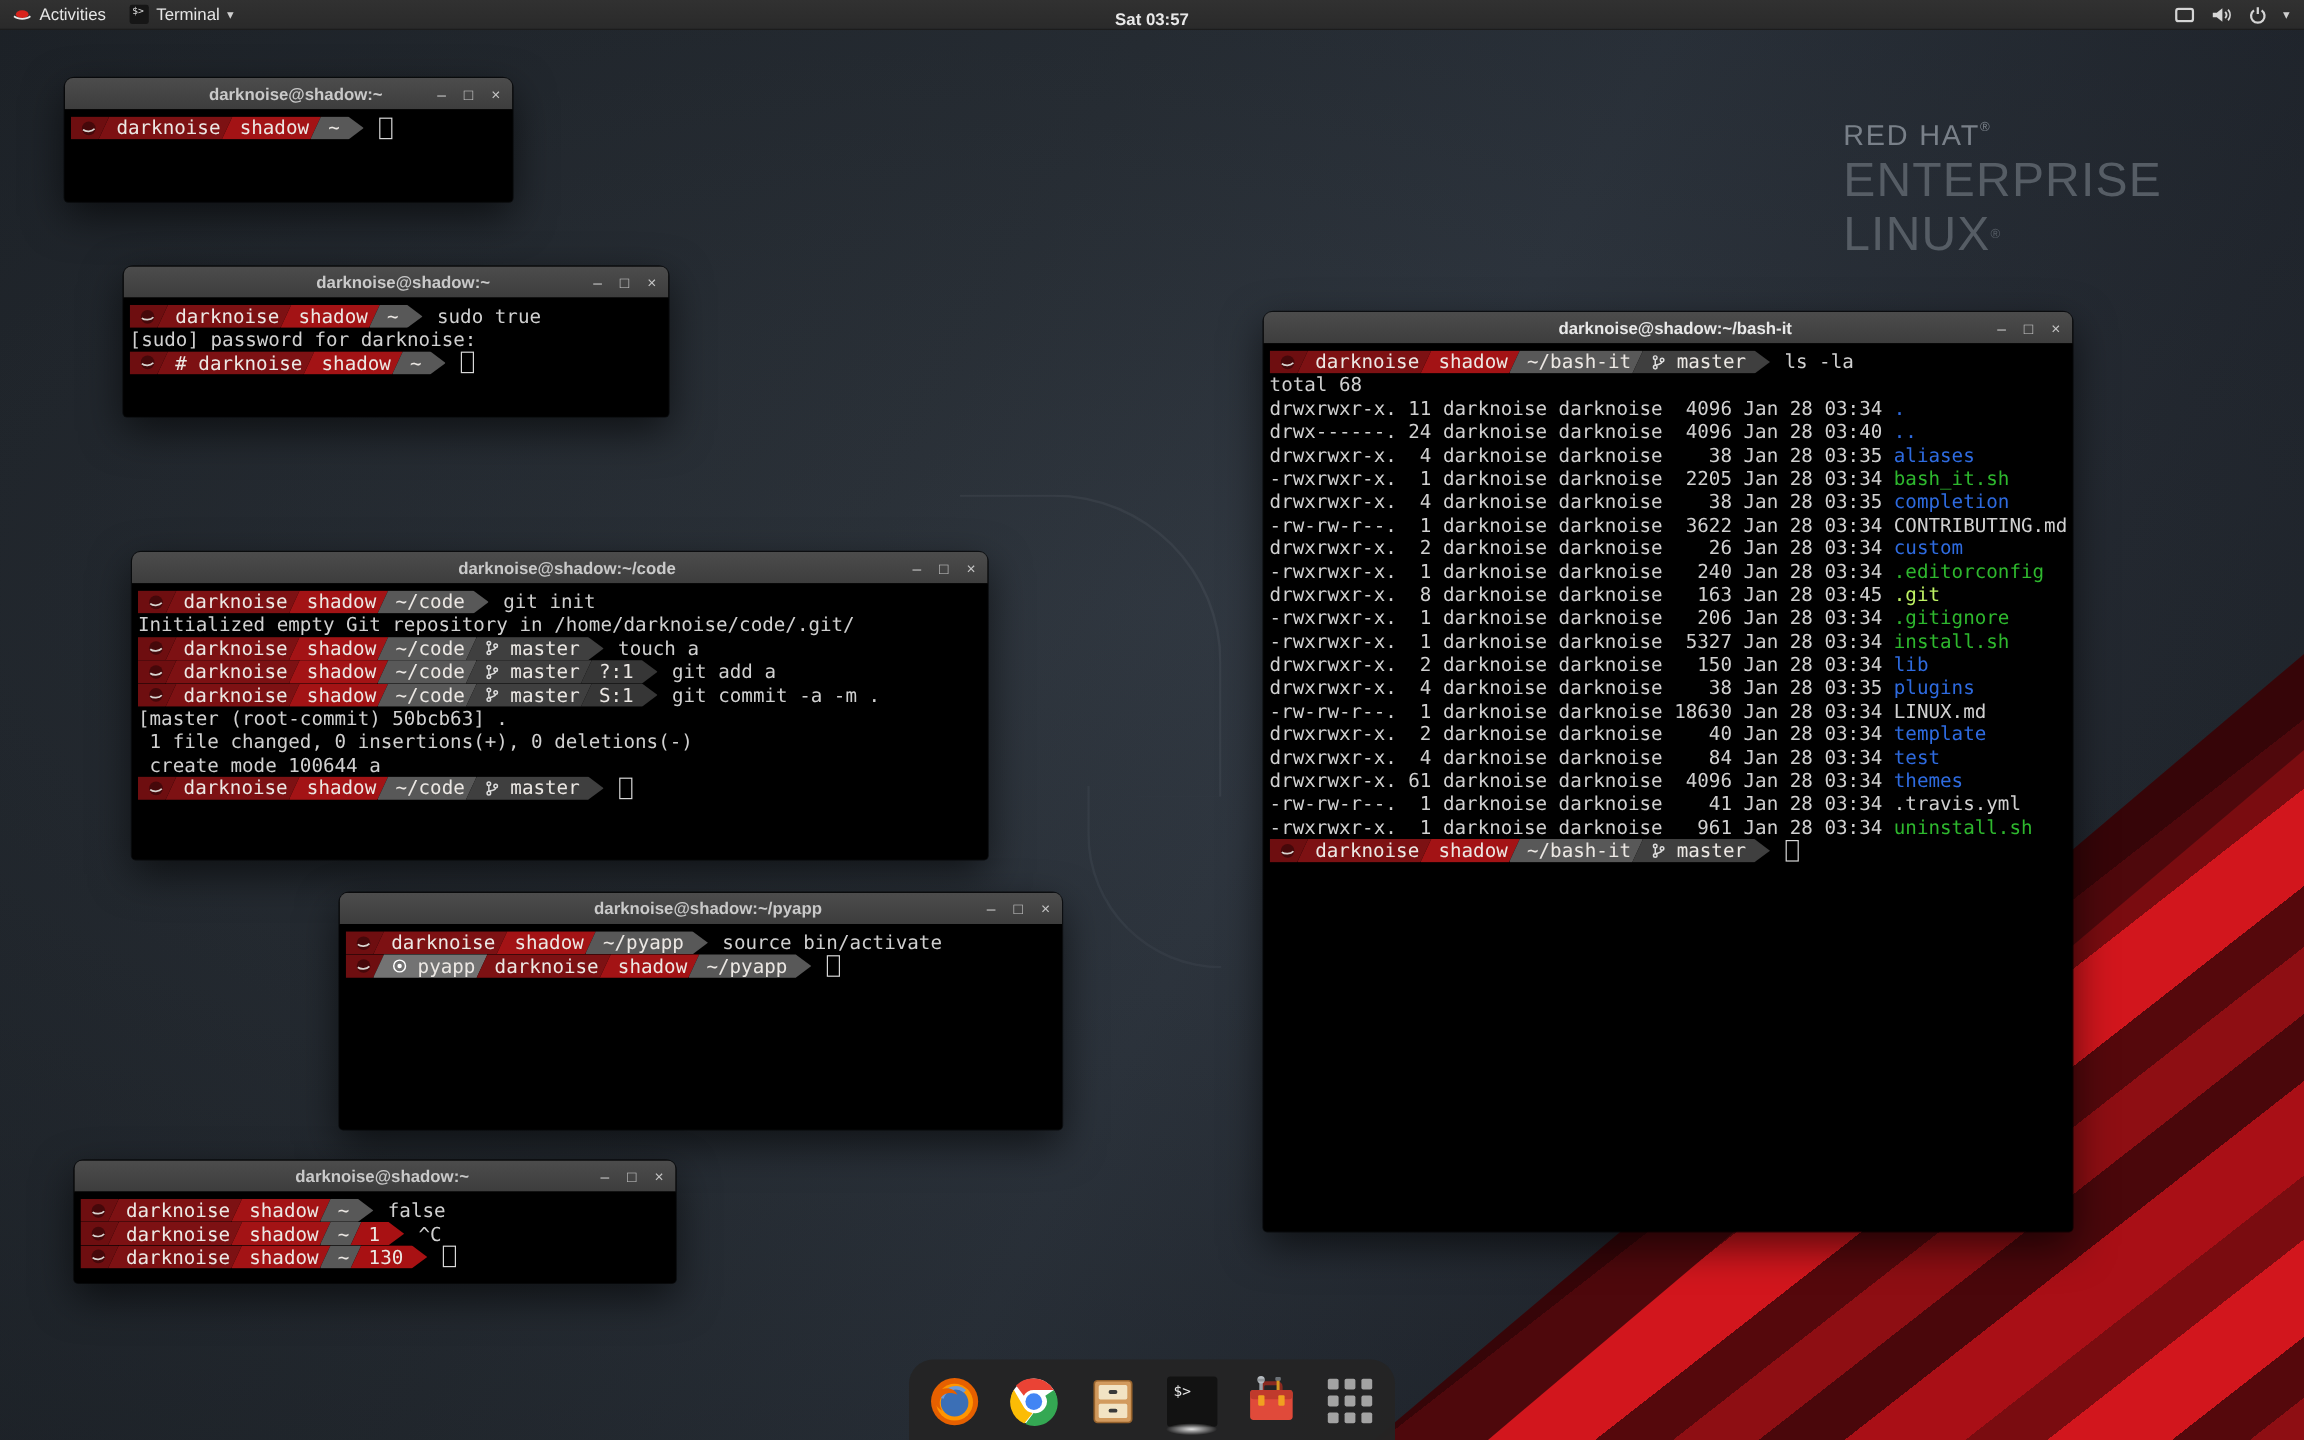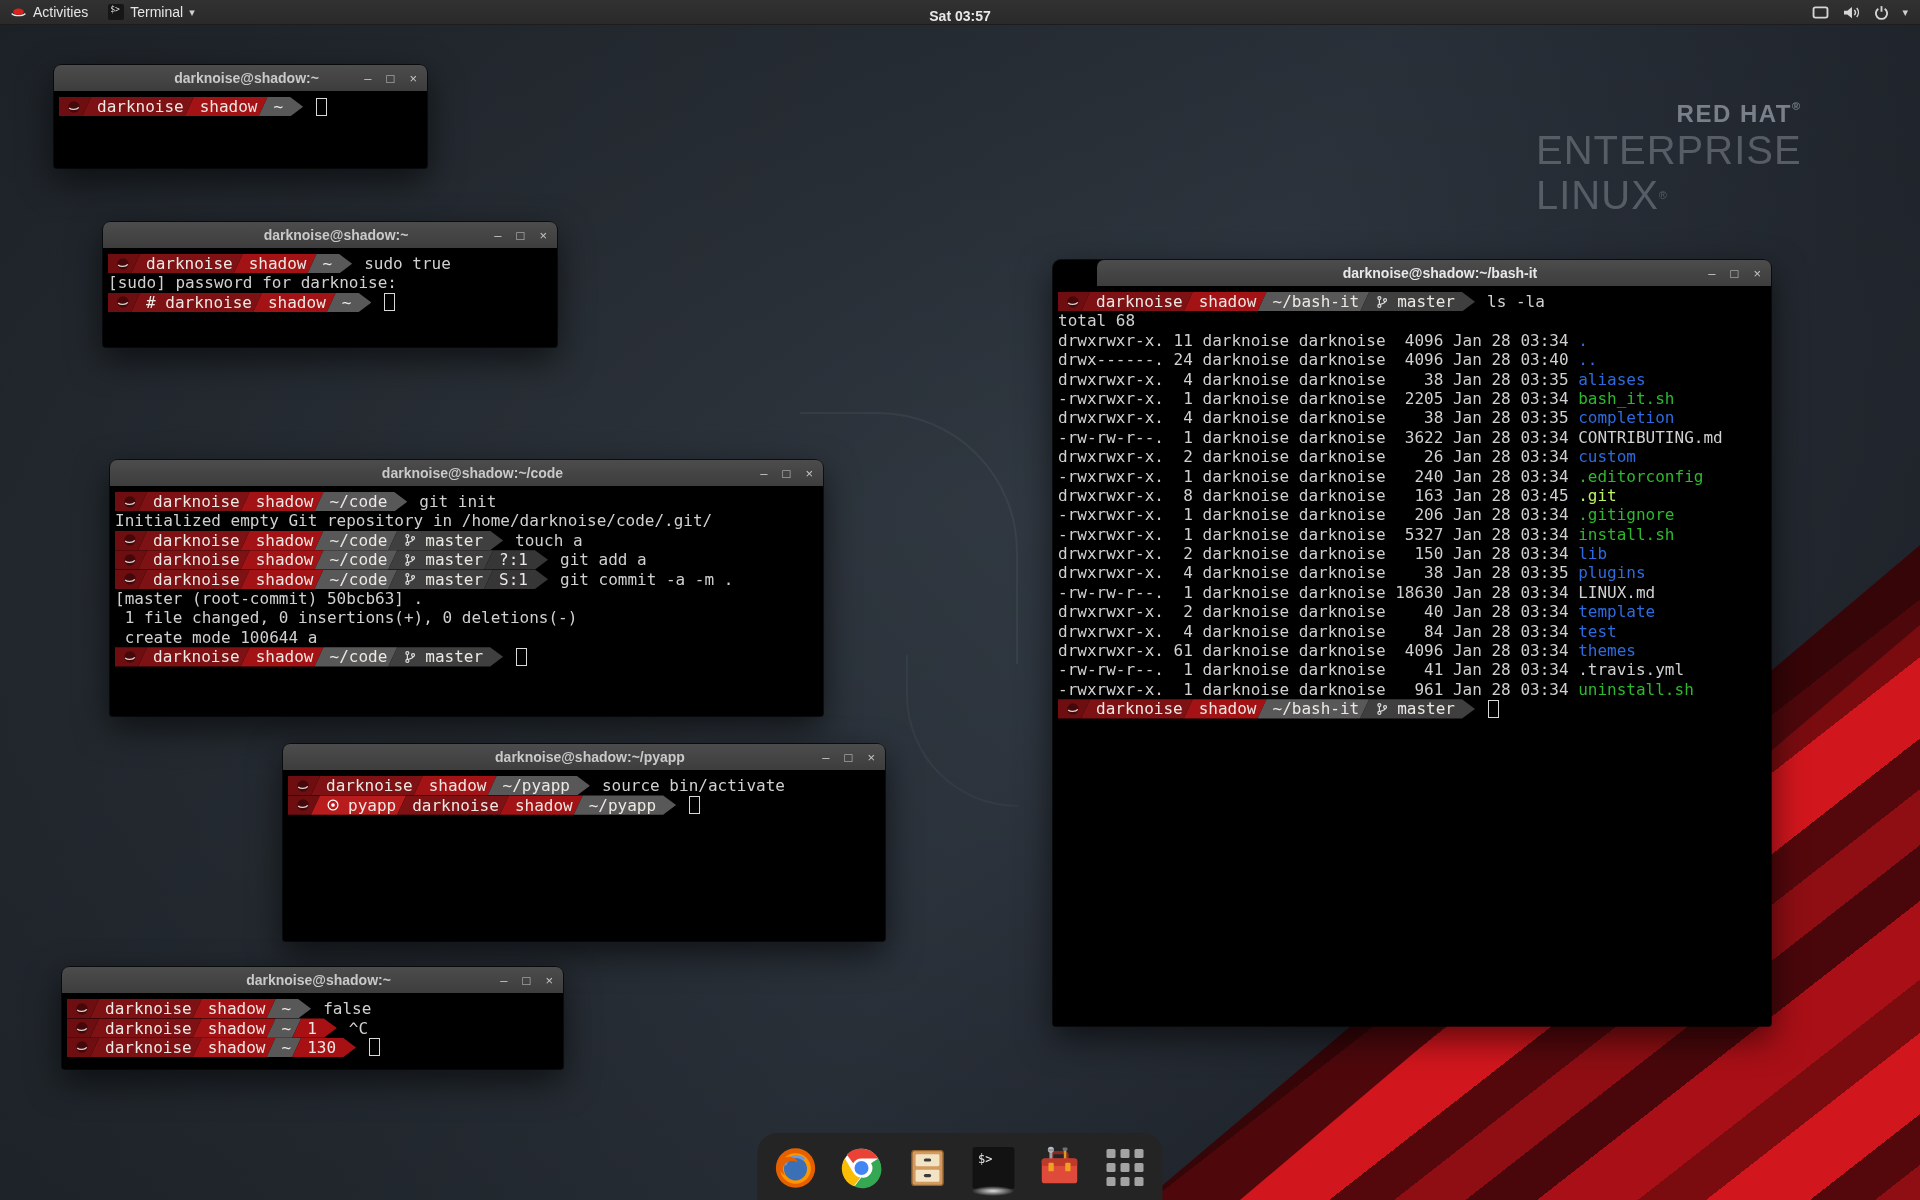--- a/index.html
+++ b/index.html
@@ -24,21 +24,21 @@
   #arc1{left:800px;top:412px;width:216px;height:250px;
     border-top:2px solid rgba(190,200,215,0.07);
     border-right:2px solid rgba(190,200,215,0.07);
     border-radius:0 140px 0 0;}
   #arc2{left:906px;top:655px;width:110px;height:150px;
     border-left:2px solid rgba(190,200,215,0.06);
     border-bottom:2px solid rgba(190,200,215,0.05);
     border-radius:0 0 0 120px;}
   
   .watermark{position:absolute;left:1536px;top:100px;z-index:2;user-select:none;}
-  .wm-l1{font-size:24px;font-weight:bold;letter-spacing:1.5px;color:#798089;text-align:right;}
+  .wm-l1{font-size:24px;font-weight:normal;letter-spacing:1.5px;color:#798089;}
   .wm-l2,.wm-l3{font-size:40px;font-weight:normal;letter-spacing:1px;color:#565d65;line-height:45px;}
   .wm-reg{font-size:11px;vertical-align:top;color:#565d65;}
   .wm-l1 .wm-reg{color:#798089;}
   
   .topbar{position:absolute;top:0;left:0;right:0;height:24px;z-index:40;
     background:linear-gradient(#313131,#2a2a2a);border-bottom:1px solid #1c1c1c;
     display:flex;align-items:flex-end;color:#e5e5e5;font-size:14px;}
   .tb-item{display:flex;align-items:center;gap:6px;padding:0 10px;height:100%;cursor:default;}
   .tb-clock{position:absolute;left:50%;transform:translateX(-50%);font-weight:bold;color:#e8e8e8;}
   .tb-right{margin-left:auto;display:flex;align-items:center;gap:13px;padding-right:12px;height:100%;}
@@ -232,21 +232,21 @@
         </div>
       </div>
       <div class="term">
         <div class="line prompt"><span class="seg first" style="background: rgb(110, 14, 16);"><span class="segicon"><svg viewBox="0 0 16 16">
                 <circle cx="8" cy="8" r="6.5" fill="#45080a"></circle>
                 <path d="M2.5 9.2c2.6 2.2 8.4 2.2 11-.8" stroke="#d8d3cf" stroke-width="1.6" fill="none"></path>
               </svg></span></span><span class="seg" style="background: rgb(125, 17, 19);"><span>darknoise</span></span><span class="seg" style="background: rgb(163, 19, 21);"><span>shadow</span></span><span class="seg end" style="background: rgb(88, 88, 88);"><span>~/pyapp</span></span><span class="cmd">source bin/activate</span></div>
         <div class="line prompt"><span class="seg first" style="background: rgb(110, 14, 16);"><span class="segicon"><svg viewBox="0 0 16 16">
                 <circle cx="8" cy="8" r="6.5" fill="#45080a"></circle>
                 <path d="M2.5 9.2c2.6 2.2 8.4 2.2 11-.8" stroke="#d8d3cf" stroke-width="1.6" fill="none"></path>
-              </svg></span></span><span class="seg" style="background: #b91c1c;"><span class="segicon"><svg viewBox="0 0 16 16">
+              </svg></span></span><span class="seg" style="background: #737373;"><span class="segicon"><svg viewBox="0 0 16 16">
                 <circle cx="8" cy="8" r="5.6" fill="none" stroke="#fff" stroke-width="1.4"></circle>
                 <circle cx="8" cy="8" r="2.1" fill="#fff"></circle>
               </svg></span><span>pyapp</span></span><span class="seg" style="background: rgb(125, 17, 19);"><span>darknoise</span></span><span class="seg" style="background: rgb(163, 19, 21);"><span>shadow</span></span><span class="seg end" style="background: rgb(88, 88, 88);"><span>~/pyapp</span></span><span class="cursor"></span></div>
       </div>
     </div>
     <div class="window" style="left: 62px; top: 967px; width: 501px; height: 102px;">
       <div class="titlebar">
         <span class="title">darknoise@shadow:~</span>
         <div class="winbtns">
           <span class="wbtn">–</span>
@@ -262,21 +262,21 @@
         <div class="line prompt"><span class="seg first" style="background: rgb(110, 14, 16);"><span class="segicon"><svg viewBox="0 0 16 16">
                 <circle cx="8" cy="8" r="6.5" fill="#45080a"></circle>
                 <path d="M2.5 9.2c2.6 2.2 8.4 2.2 11-.8" stroke="#d8d3cf" stroke-width="1.6" fill="none"></path>
               </svg></span></span><span class="seg" style="background: rgb(125, 17, 19);"><span>darknoise</span></span><span class="seg" style="background: rgb(163, 19, 21);"><span>shadow</span></span><span class="seg" style="background: rgb(88, 88, 88);"><span>~</span></span><span class="seg end" style="background: rgb(168, 17, 19);"><span>1</span></span><span class="cmd">^C</span></div>
         <div class="line prompt"><span class="seg first" style="background: rgb(110, 14, 16);"><span class="segicon"><svg viewBox="0 0 16 16">
                 <circle cx="8" cy="8" r="6.5" fill="#45080a"></circle>
                 <path d="M2.5 9.2c2.6 2.2 8.4 2.2 11-.8" stroke="#d8d3cf" stroke-width="1.6" fill="none"></path>
               </svg></span></span><span class="seg" style="background: rgb(125, 17, 19);"><span>darknoise</span></span><span class="seg" style="background: rgb(163, 19, 21);"><span>shadow</span></span><span class="seg" style="background: rgb(88, 88, 88);"><span>~</span></span><span class="seg end" style="background: rgb(168, 17, 19);"><span>130</span></span><span class="cursor"></span></div>
       </div>
     </div>
-    <div class="window active" style="left: 1053px; top: 260px; width: 674px; height: 766px; padding-left: 44px;">
+    <div class="window active" style="left: 1053px; top: 260px; width: 674px; height: 766px;">
       <div class="titlebar">
         <span class="title">darknoise@shadow:~/bash-it</span>
         <div class="winbtns">
           <span class="wbtn">–</span>
           <span class="wbtn">□</span>
           <span class="wbtn">×</span>
         </div>
       </div>
       <div class="term">
         <div class="line prompt"><span class="seg first" style="background: rgb(110, 14, 16);"><span class="segicon"><svg viewBox="0 0 16 16">

